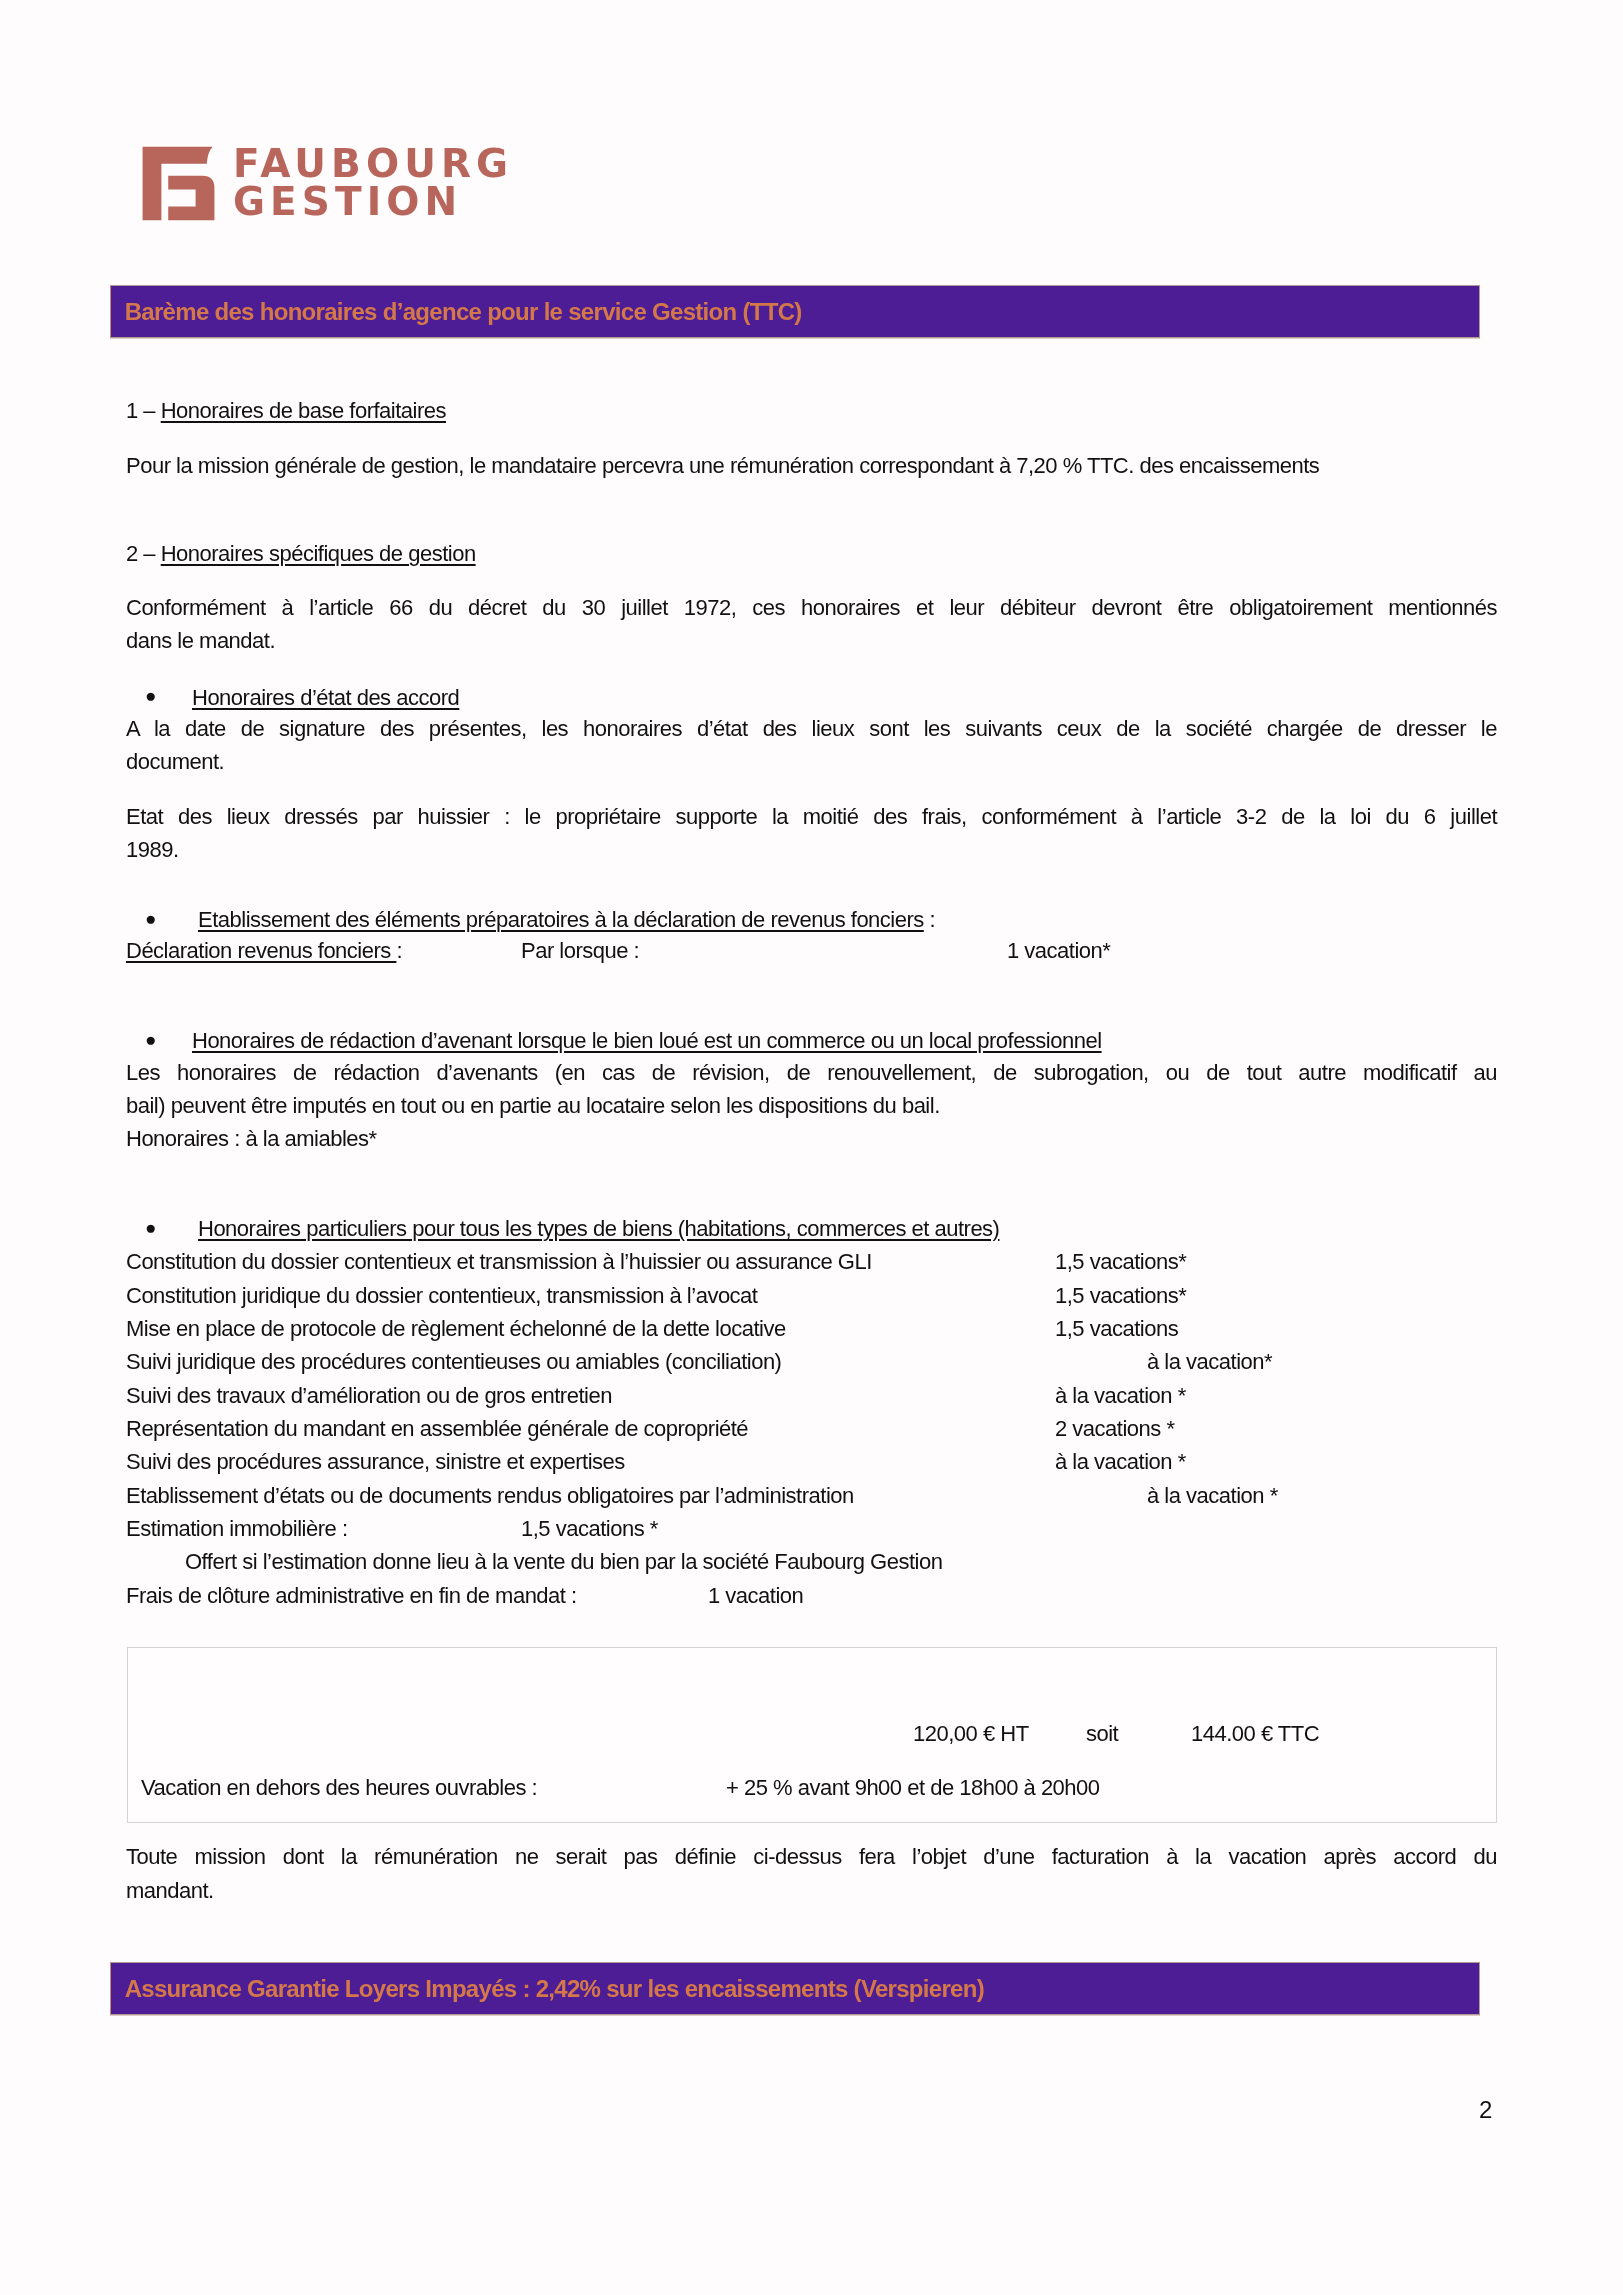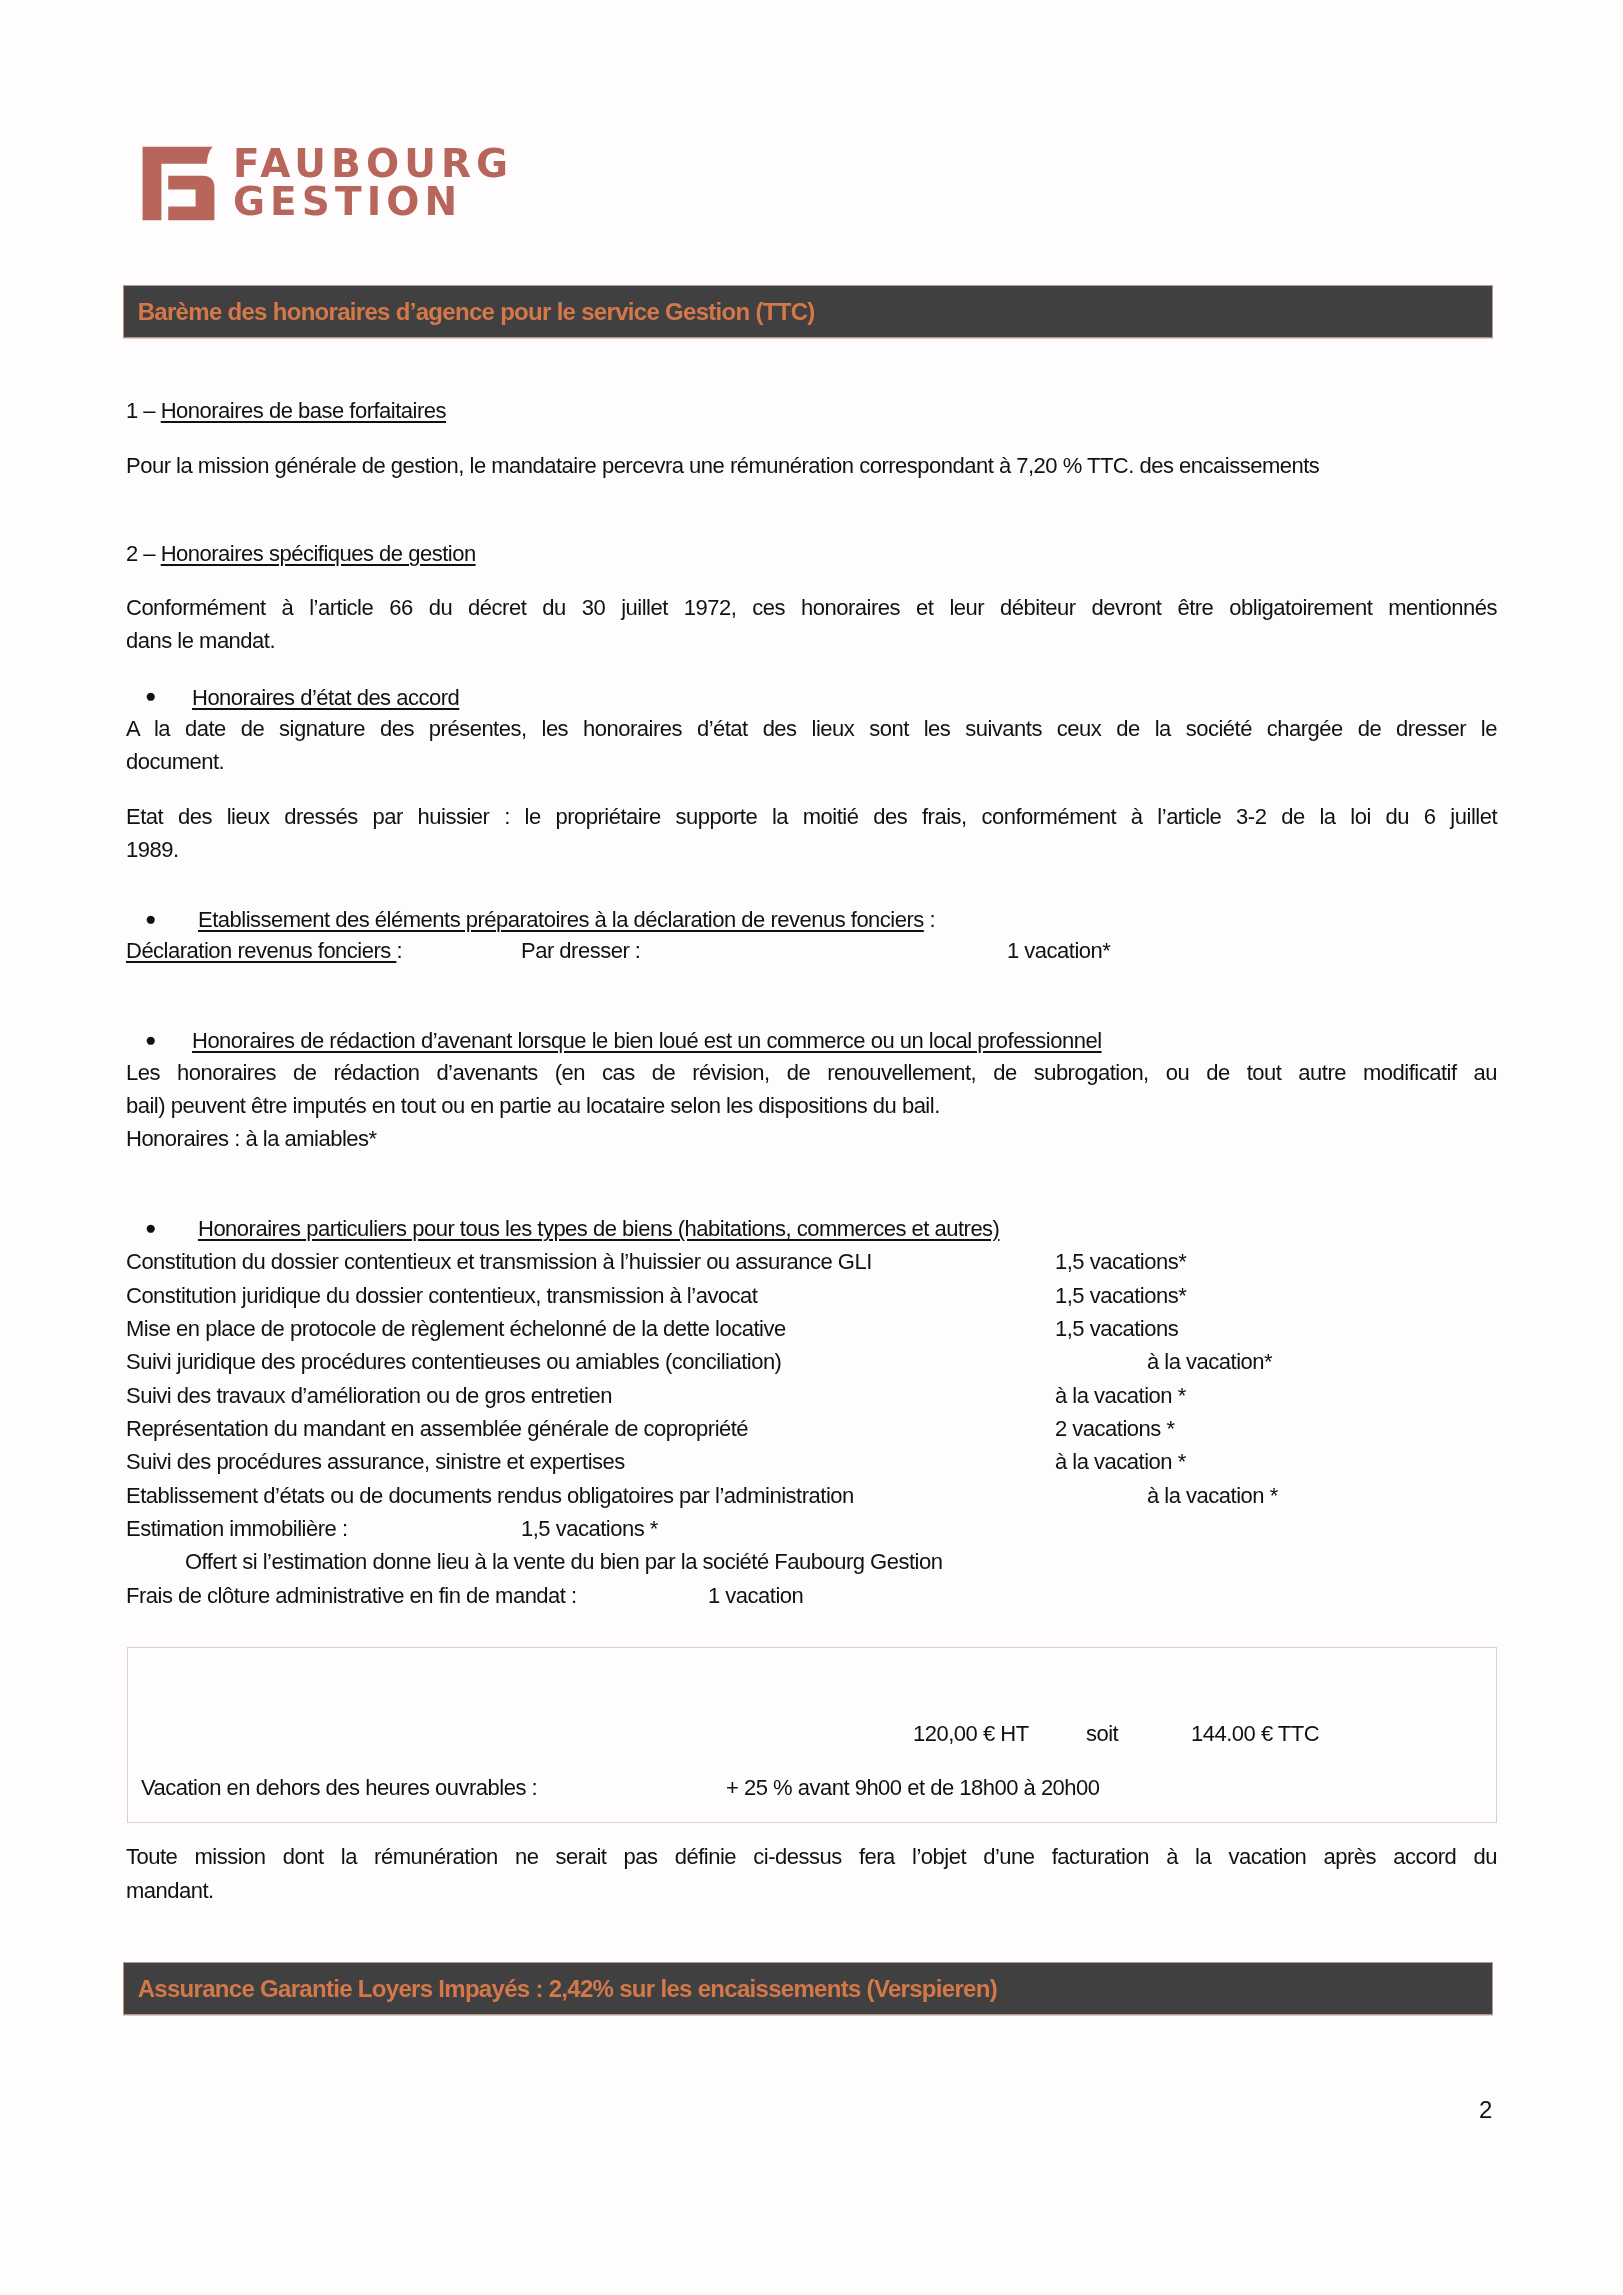--- a/index.html
+++ b/index.html
@@ -11,22 +11,22 @@
   .txt { font-size: 22px; letter-spacing: -0.5px; line-height: 26px; }
   .bold { font-weight: normal; }
   .u { text-decoration: underline; text-underline-offset: 3.4px; text-decoration-thickness: 1.7px; }
   .just { white-space: normal; text-align: justify; text-align-last: justify; width: 1371px; }
   .bullet { font-size: 19px; }
   .logo-text {
     font-family: "DejaVu Sans", sans-serif; font-weight: bold; color: #b8665c;
     font-size: 39px; letter-spacing: 5.1px; line-height: 38px;
   }
   .orange-box {
-    position: absolute; left: 123px; width: 1368px; height: 51px;
-    border: 1.7px solid #b49a90; border-left-color: #c98a78; background: #404040;
+    position: absolute; left: 110px; width: 1368px; height: 51px;
+    border: 1.7px solid #b49a90; border-left-color: #c98a78; background: #4c1d95;
     box-shadow: 0 0.9px 0 #d8c8c0;
   }
   .orange-title {
     position: absolute; left: 13.7px; top: 12px; font-weight: bold; font-size: 24px;
     letter-spacing: -0.7px; color: #d4784a; white-space: nowrap;
   }
   .vac-box {
     position: absolute; left: 127px; top: 1647px; width: 1368px; height: 174px;
     border: 1.7px solid #d6d2d2; background: #fffdfd;
   }
@@ -66,21 +66,21 @@
 <div class="abs txt just" style="left:126px; top:804px;">Etat des lieux dressés par huissier : le propriétaire supporte la moitié des frais, conformément à l’article 3-2 de la loi du 6 juillet</div>
 <div class="abs txt" style="left:126px; top:837px;">1989.</div>
 
 <div class="abs bullet" style="left:145px; top:908px;">●</div>
 <div class="abs txt" style="left:198px; top:907px;">
   <span class="bold u">Etablissement des éléments préparatoires à la déclaration de revenus fonciers</span><span> :</span>
 </div>
 <div class="abs txt" style="left:126px; top:938px;">
   <span class="u">Déclaration revenus fonciers </span><span>:</span>
 </div>
-<div class="abs txt" style="left:521px; top:938px;">Par dresser :</div>
+<div class="abs txt" style="left:521px; top:938px;">Par lorsque :</div>
 <div class="abs txt" style="left:1007px; top:938px;">1 vacation*</div>
 
 <div class="abs bullet" style="left:145px; top:1029px;">●</div>
 <div class="abs txt bold u" style="left:192px; top:1028px;">Honoraires de rédaction d’avenant lorsque le bien loué est un commerce ou un local professionnel</div>
 <div class="abs txt just" style="left:126px; top:1060px;">Les honoraires de rédaction d’avenants (en cas de révision, de renouvellement, de subrogation, ou de tout autre modificatif au</div>
 <div class="abs txt" style="left:126px; top:1093px;">bail) peuvent être imputés en tout ou en partie au locataire selon les dispositions du bail.</div>
 <div class="abs txt" style="left:126px; top:1126px;">Honoraires : à la amiables*</div>
 
 <div class="abs bullet" style="left:145px; top:1217px;">●</div>
 <div class="abs txt bold u" style="left:198px; top:1216px;">Honoraires particuliers pour tous les types de biens (habitations, commerces et autres)</div>

